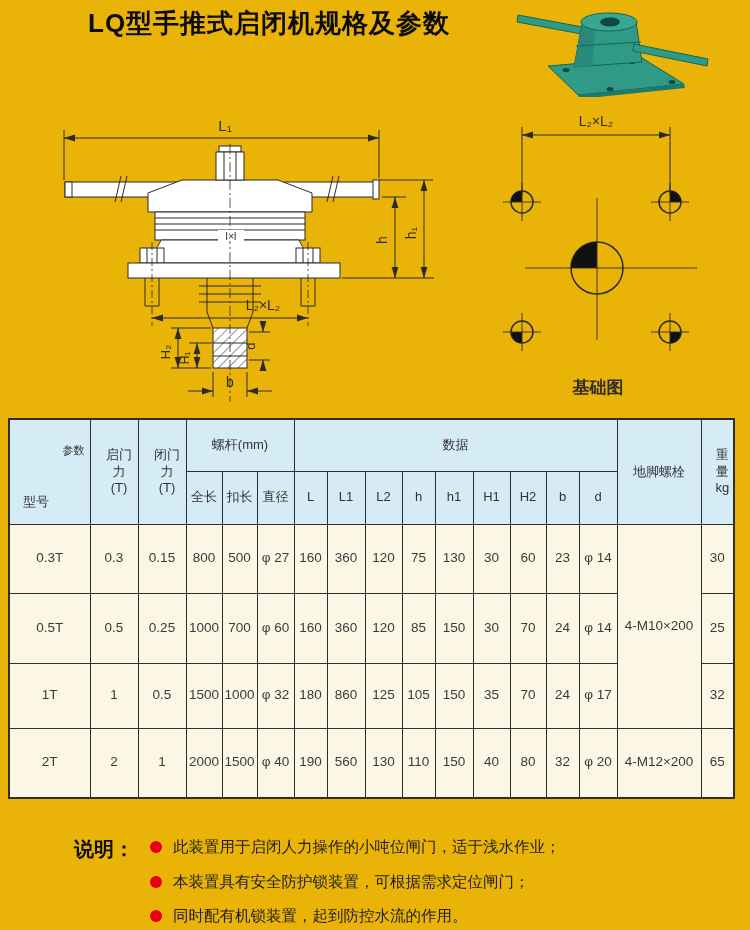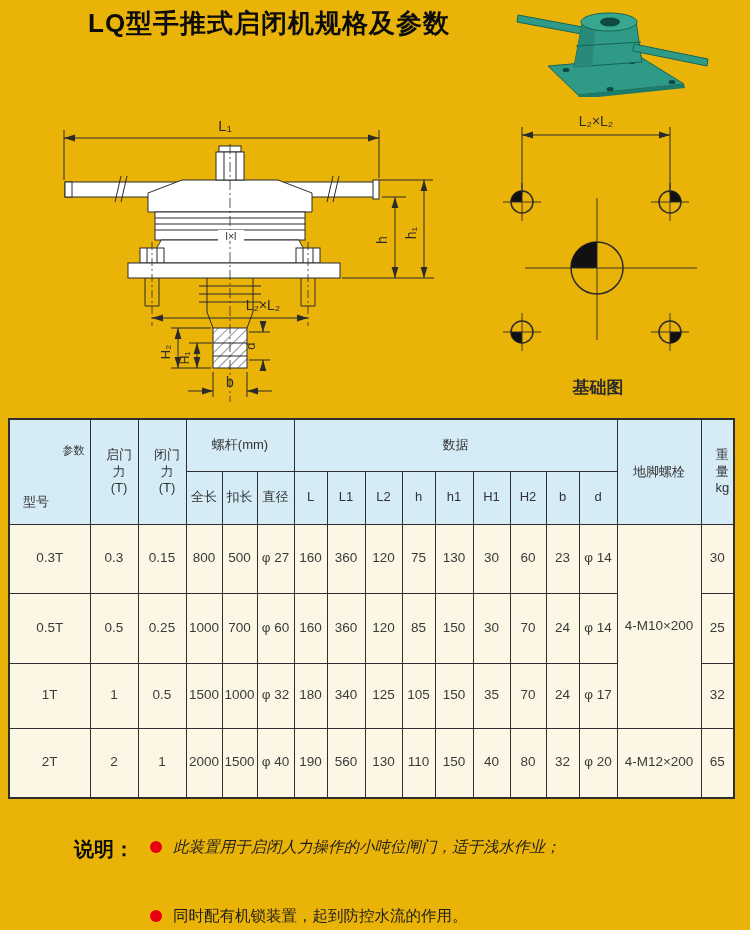--- a/index.html
+++ b/index.html
@@ -21,21 +21,21 @@
   .corner{position:relative;background-color:#d5ebf6;
           background-image:linear-gradient(to top right,transparent 49.35%,#2e2e2e 49.35%,#2e2e2e 50.65%,transparent 50.65%);}
   .corner .p{position:absolute;top:24px;right:5px;font-size:11px;}
   .corner .m{position:absolute;bottom:13px;left:13px;font-size:13px;}
   .unit-line{display:block;padding-left:10px;}
 
   .notes{position:absolute;left:0;top:828px;width:750px;height:100px;text-align:right;}
   .notes-heading{position:absolute;left:74px;top:8px;font-size:20px;font-weight:bold;color:#0c0c0c;}
   .note-item{position:absolute;left:150px;display:flex;align-items:flex-start;font-size:15.5px;color:#1d1d1d;}
   .note-item .bullet{width:12px;height:12px;border-radius:50%;background:#e60012;flex:none;margin:4px 11px 0 0;}
-  .n0{top:9px;font-style:italic;}.n1{top:44px;}.n2{top:78px;}
+  .n0{top:9px;}.n1{top:44px;}.n2{top:78px;}
 
   svg text{fill:#2b2b2b;}
 </style>
 </head>
 <body>
 
 <div class="page">
 
   <div class="title">LQ型手推式启闭机规格及参数</div>
 
@@ -303,21 +303,21 @@
         <td>25</td>
       </tr>
       <tr class="br2">
         <td>1T</td>
         <td>1</td>
         <td>0.5</td>
         <td>1500</td>
         <td>1000</td>
         <td>φ 32</td>
         <td>180</td>
-        <td>340</td>
+        <td>860</td>
         <td>125</td>
         <td>105</td>
         <td>150</td>
         <td>35</td>
         <td>70</td>
         <td>24</td>
         <td>φ 17</td>
         <td>32</td>
       </tr>
       <tr class="br3">
@@ -341,19 +341,23 @@
       </tr>
     </tbody>
   </table>
 
   <div class="notes">
     <div class="notes-heading">说明：</div>
     <div class="note-item n0">
       <span class="bullet"></span>
       <span>此装置用于启闭人力操作的小吨位闸门，适于浅水作业；</span>
     </div>
+    <div class="note-item n1">
+      <span class="bullet"></span>
+      <span>本装置具有安全防护锁装置，可根据需求定位闸门；</span>
+    </div>
     <div class="note-item n2">
       <span class="bullet"></span>
       <span>同时配有机锁装置，起到防控水流的作用。</span>
     </div>
   </div>
 
 </div>
 
 </body></html>

